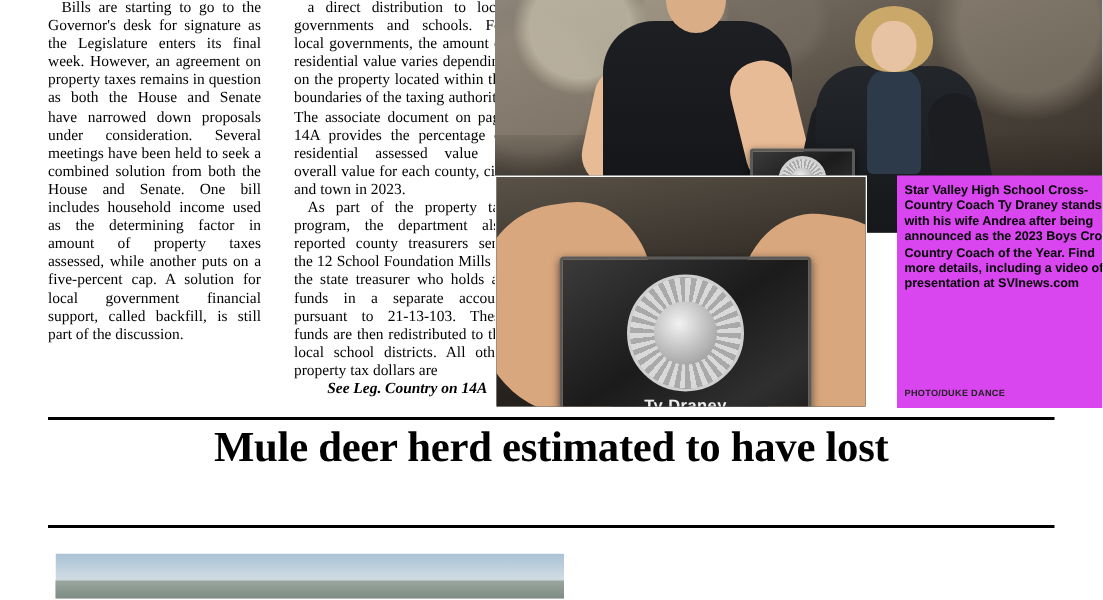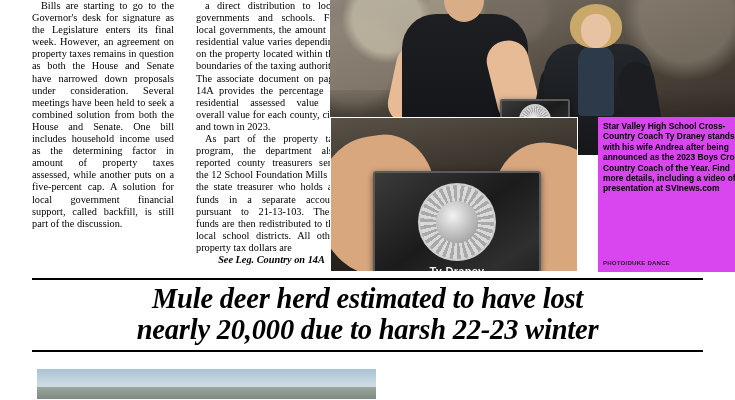--- a/index.html
+++ b/index.html
@@ -320,21 +320,20 @@
     left: 30px;
     top: 283px;
     width: 675px;
     text-align: center;
     font-family: "Liberation Serif", serif;
     font-weight: bold;
     font-size: 28.5px;
     line-height: 31px;
     letter-spacing: -0.2px;
     color: #000;
-    font-style: italic;
   }
   .rule-bottom {
     position: absolute;
     left: 32px; top: 350px;
     width: 671px; height: 1.5px;
     background: #000;
   }
 
   
   .lower {
@@ -422,21 +421,20 @@
       <span>Star Valley High School Cross-Country Coach Ty Draney stands with his wife Andrea after being announced as the 2023 Boys Cross Country Coach of the Year. Find more details, including a video of the presentation at SVInews.com</span>
       <div class="credit">PHOTO/DUKE DANCE</div>
     </div>
 
   </div>
 </div>
 
 <div class="rule-top"></div>
 <div class="headline">
   <div>Mule deer herd estimated to have lost</div>
-  <div>nearly 20,000 due to harsh 22-23 winter</div>
 </div>
 <div class="rule-bottom"></div>
 
 <div class="lower">
   <div class="lower-photo">
     <div class="lp-hill"></div>
   </div>
 
 </div>
 

